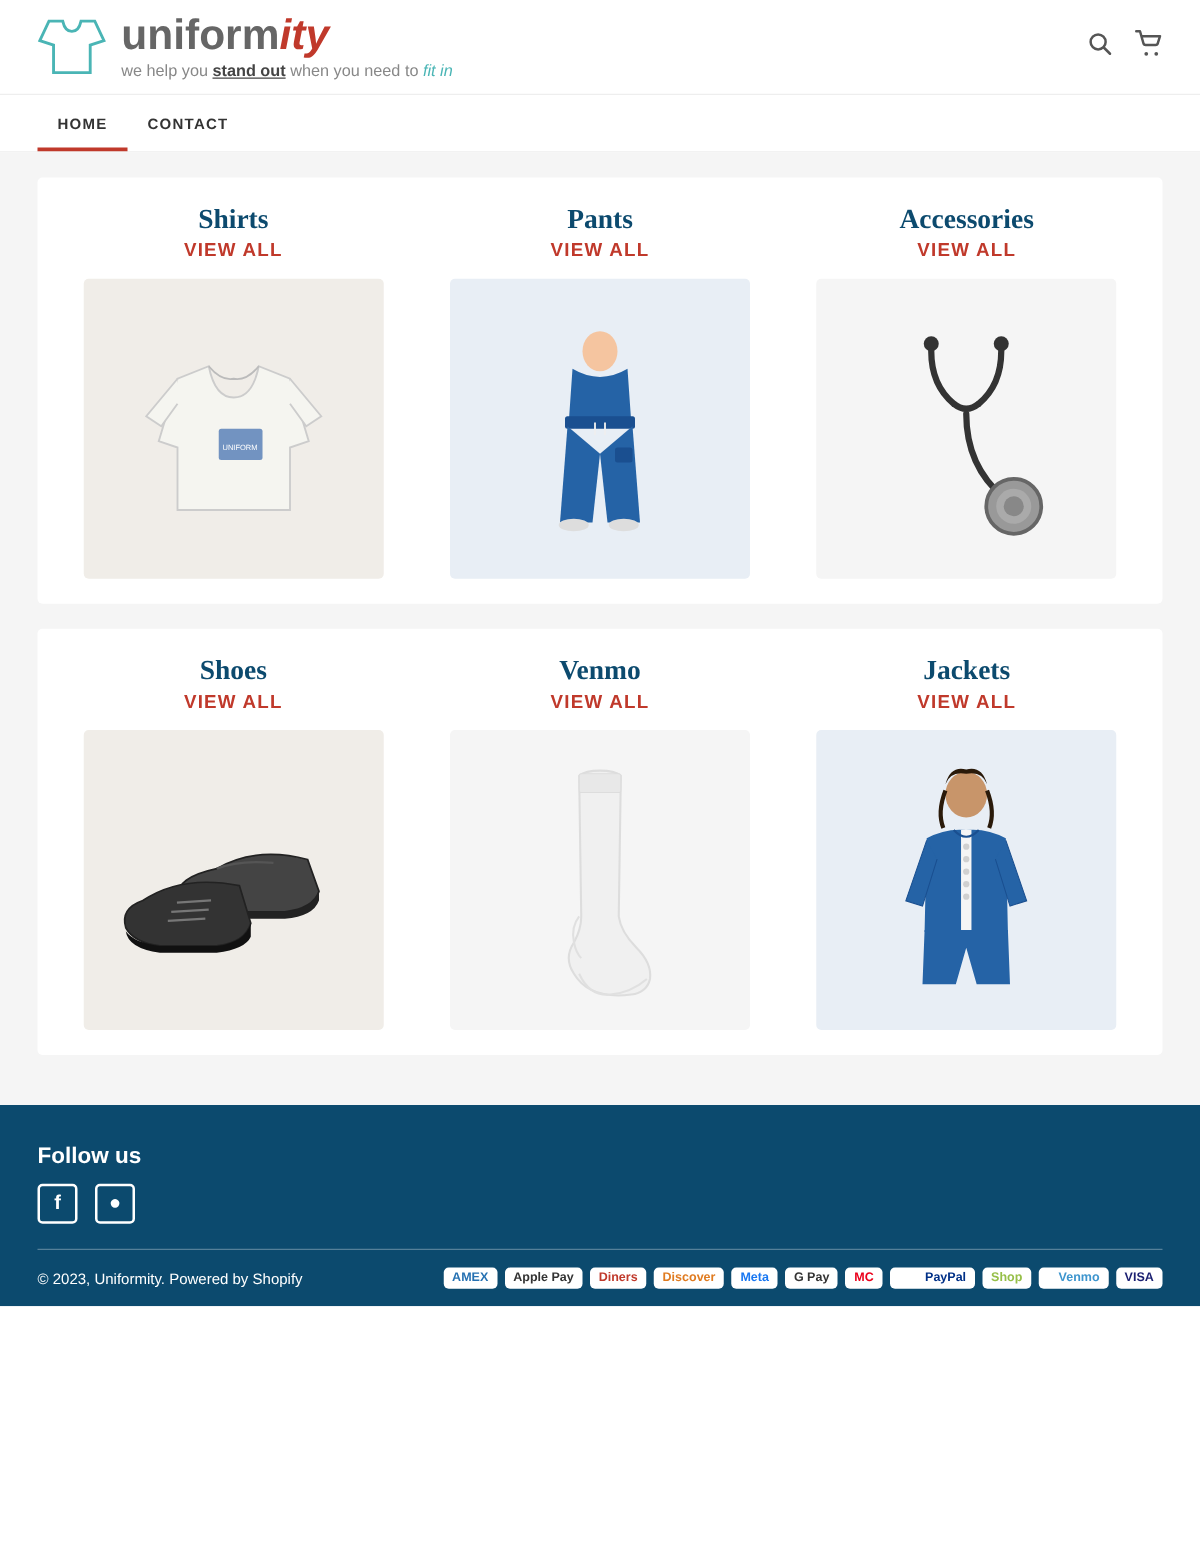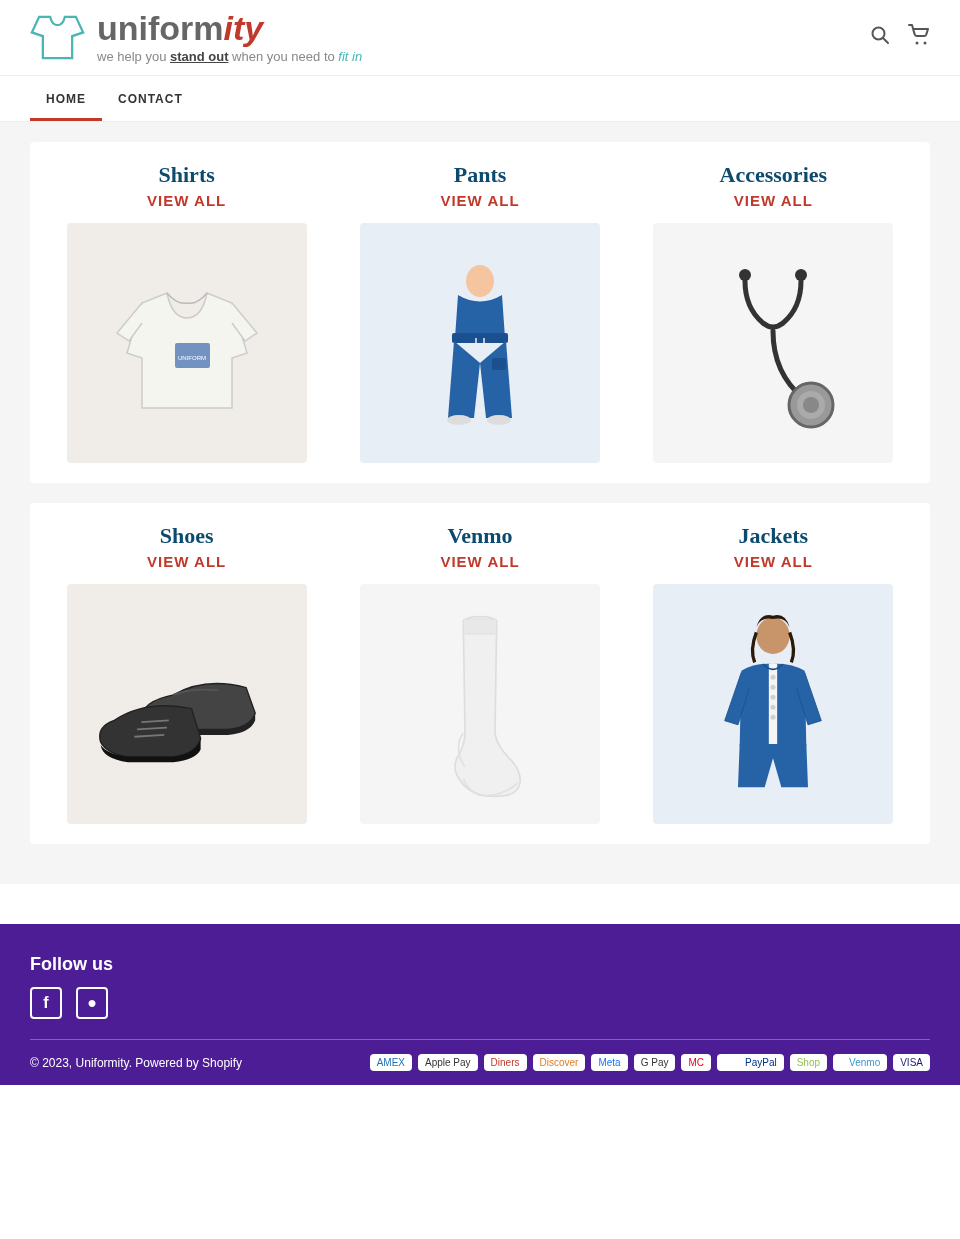--- a/index.html
+++ b/index.html
@@ -130,24 +130,23 @@
     
     .img-shirt { background: #f0ede8; border-radius: 4px; }
     .img-pants { background: #e8eef5; border-radius: 4px; }
     .img-accessories { background: #f5f5f5; border-radius: 4px; }
     .img-shoes { background: #f0ede8; border-radius: 4px; }
     .img-socks { background: #f5f5f5; border-radius: 4px; }
     .img-jackets { background: #e8eef5; border-radius: 4px; }
 
     
     .footer {
-      background: #4c1d95;
+      background: #0c4a6e;
       color: #fff;
       padding: 30px 30px 0;
-      margin-top: 40px;
     }
     .footer-follow {
       font-size: 18px;
       font-weight: bold;
       margin-bottom: 12px;
     }
     .footer-social {
       display: flex;
       gap: 14px;
       margin-bottom: 20px;
@@ -180,21 +179,21 @@
       display: flex;
       gap: 6px;
       align-items: center;
       flex-wrap: wrap;
     }
     .payment-badge {
       background: #fff;
       border-radius: 4px;
       padding: 3px 7px;
       font-size: 10px;
-      font-weight: normal;
+      font-weight: bold;
       color: #333;
       white-space: nowrap;
     }
     .payment-badge.amex { color: #2671b2; }
     .payment-badge.apple { color: #333; }
     .payment-badge.diners { color: #c0392b; }
     .payment-badge.discover { color: #e07b20; }
     .payment-badge.meta { color: #1877f2; }
     .payment-badge.gpay { color: #333; text-align: center; }
     .payment-badge.mc { color: #eb001b; }

